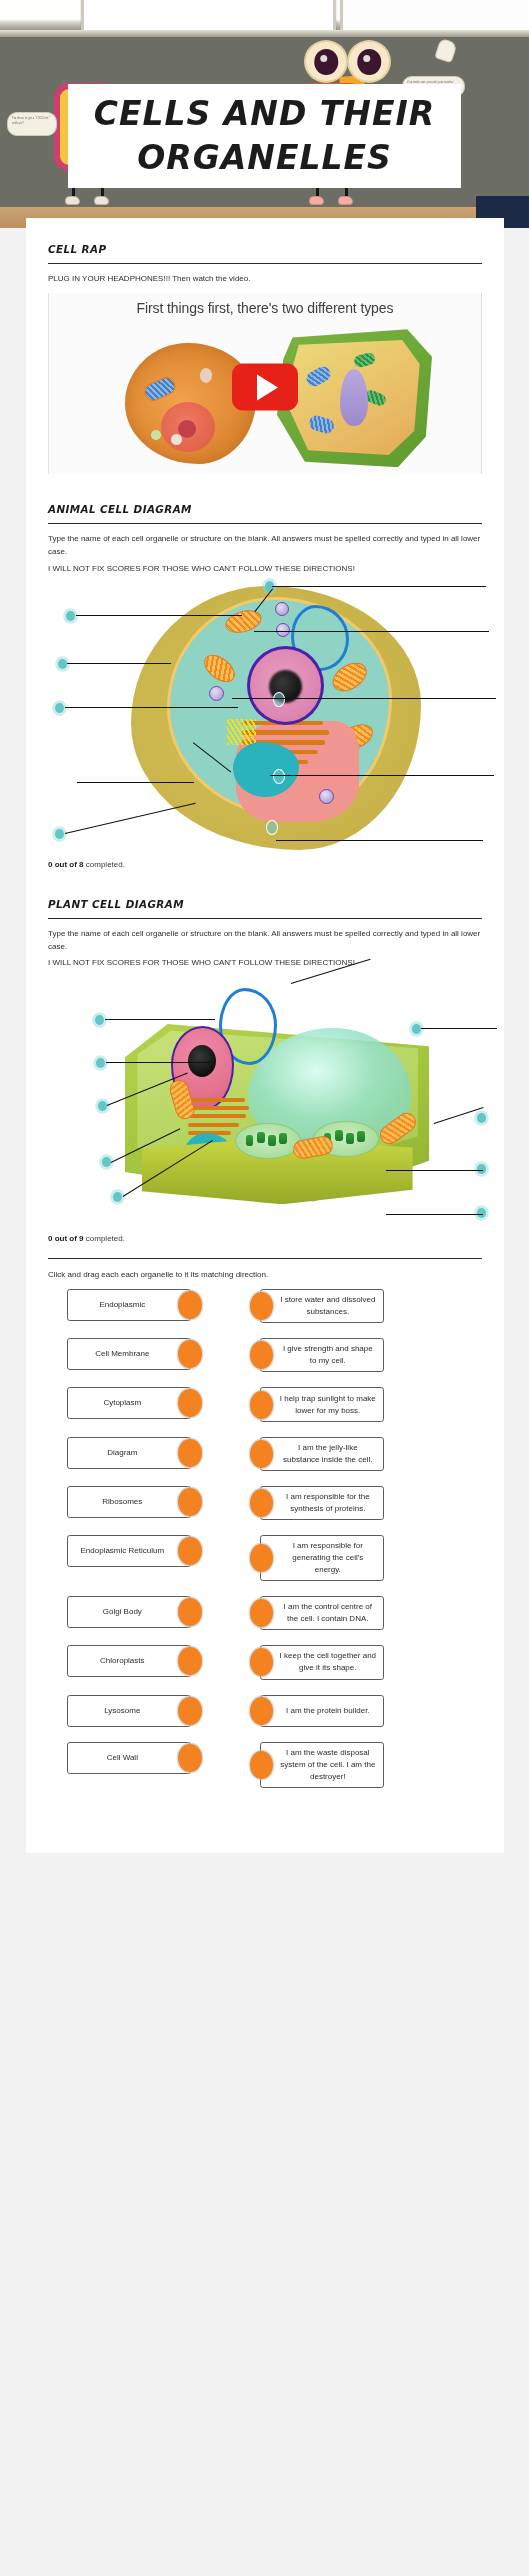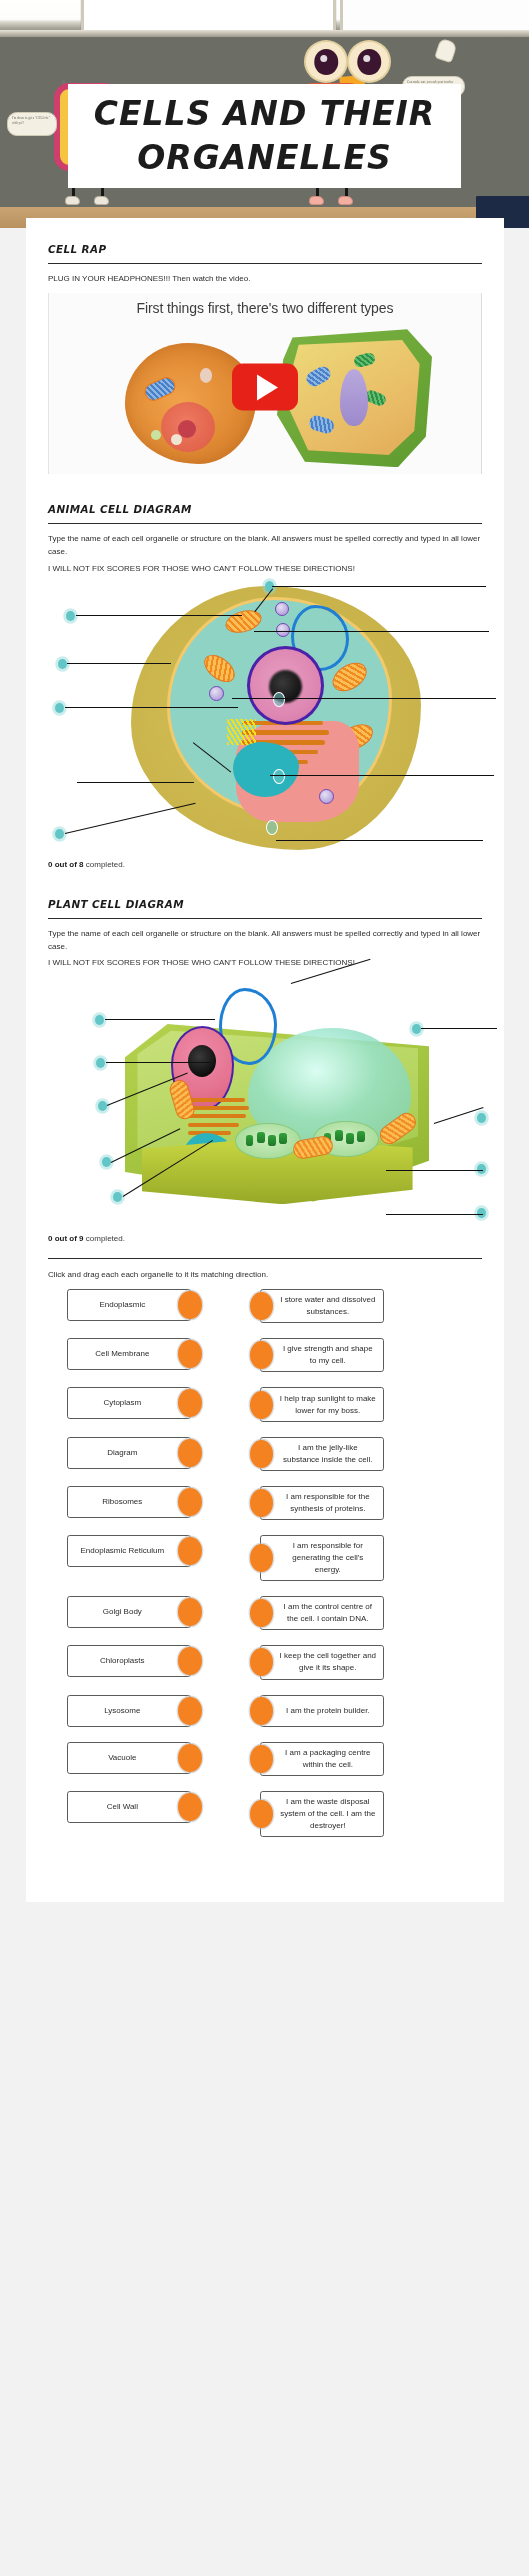--- a/index.html
+++ b/index.html
@@ -675,30 +675,20 @@
             <span>Lysosome</span>
             <div class="knob on-left"></div>
           </div>
           <div class="tile right">
             <span>I am the protein builder.</span>
             <div class="knob on-right"></div>
           </div>
         </div>
         <div class="match-row">
           <div class="tile left">
-            <span>Vacuole</span>
-            <div class="knob on-left"></div>
-          </div>
-          <div class="tile right">
-            <span>I am a packaging centre within the cell.</span>
-            <div class="knob on-right"></div>
-          </div>
-        </div>
-        <div class="match-row">
-          <div class="tile left">
             <span>Cell Wall</span>
             <div class="knob on-left"></div>
           </div>
           <div class="tile right">
             <span>I am the waste disposal system of the cell. I am the destroyer!</span>
             <div class="knob on-right"></div>
           </div>
         </div>
       </div>
   </div>

